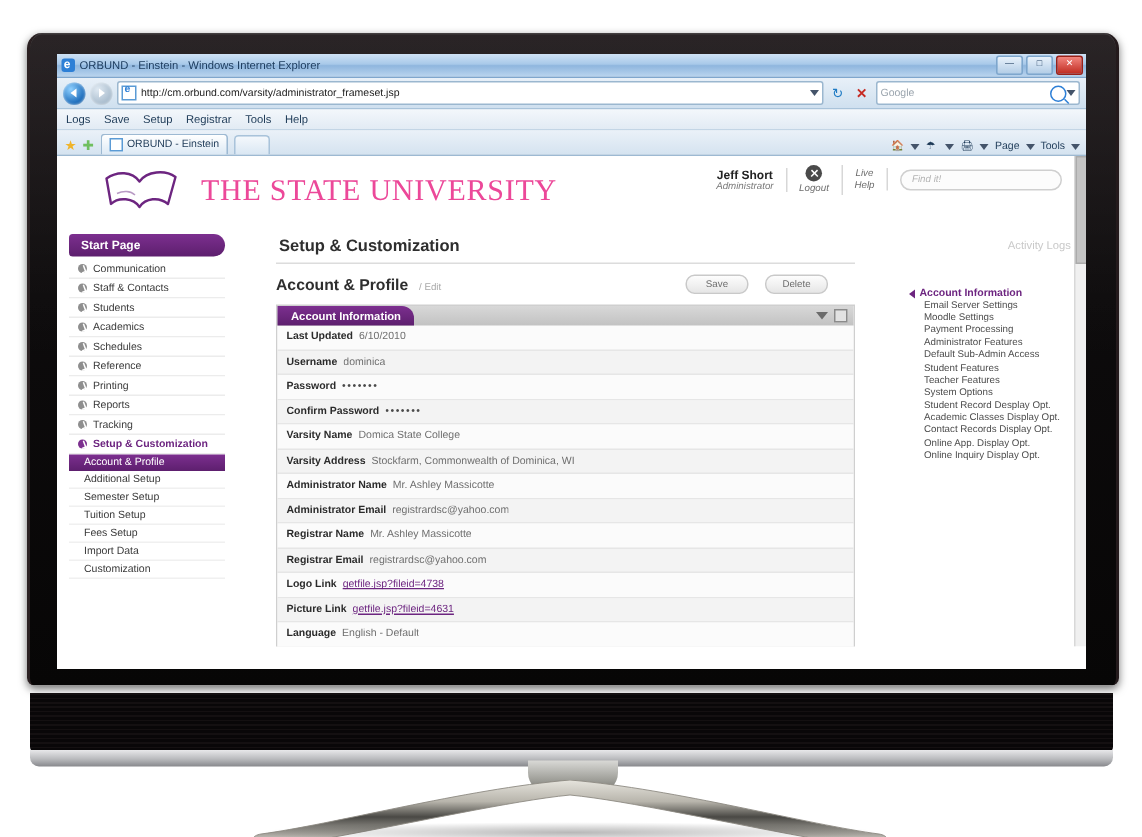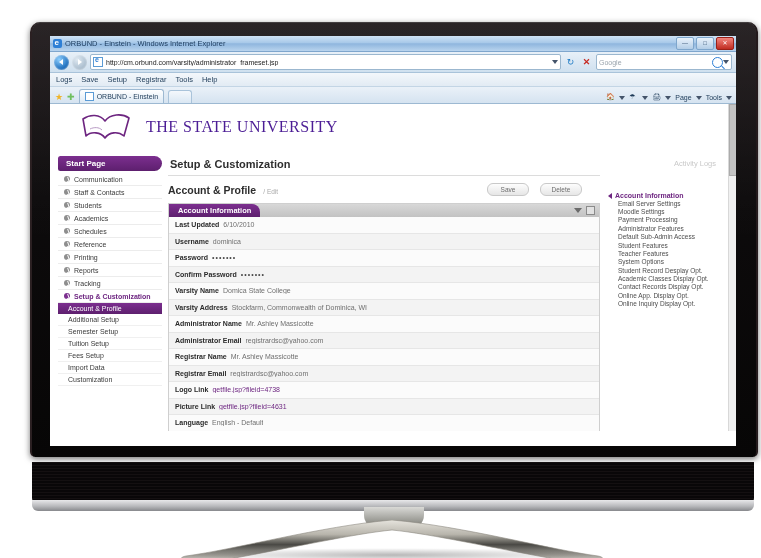--- a/index.html
+++ b/index.html
@@ -2,21 +2,21 @@
 <html><head>
 <meta charset="utf-8">
 <title>ORBUND - Einstein</title>
 <style>
   html,body{margin:0;padding:0;}
   body{
     width:761px;height:558px;overflow:hidden;background:#ffffff;
     font-family:"Liberation Sans",sans-serif;
   }
   
-  #monitor{position:absolute;left:12px;top:0;width:707px;height:558px;}
+  #monitor{position:absolute;left:0;top:0;width:707px;height:558px;}
   .bezel{
     position:absolute;left:18px;top:22px;width:724px;height:435px;
     background:linear-gradient(180deg,#1a1416 0%,#0d0b0c 40%,#070606 100%);
     border-radius:10px 10px 5px 5px;
     box-shadow:0 2px 6px rgba(0,0,0,.55), inset 0 1px 0 rgba(255,255,255,.12);
     border-left:2px solid #2b2022;border-right:2px solid #241a1c;
   }
   .bezel-sheen{
     position:absolute;left:0;top:0;width:100%;height:50%;
     background:linear-gradient(180deg,rgba(255,255,255,.07),rgba(255,255,255,0));
@@ -121,37 +121,37 @@
   .ie-cmd{position:absolute;right:4px;bottom:1px;display:flex;align-items:center;gap:4px;
     font-size:7px;color:#1d3a57;}
   .cmd-i{width:9px;height:9px;display:inline-block;}
   .cdot{width:0;height:0;border-left:3px solid transparent;border-right:3px solid transparent;
     border-top:4px solid #44546a;}
   
   .page{background:#fff;height:327px;position:relative;overflow:hidden;}
   .pg-header{height:46px;display:flex;align-items:center;padding:0 8px;background:#fff;position:relative;}
   .logo{width:52px;height:34px;flex:0 0 auto;margin-left:22px;margin-right:14px;}
   .univ-name{
-    font-family:"Liberation Serif",serif;font-size:16px;letter-spacing:.5px;color:#4c1d95;
+    font-family:"Liberation Serif",serif;font-size:20px;letter-spacing:.5px;color:#ec4899;
     white-space:nowrap;
   }
   .hdr-right{position:absolute;right:8px;top:6px;display:flex;align-items:center;gap:0;}
   .hdr-cell{padding:0 8px;text-align:center;border-right:1px solid #d7d7d7;}
   .hdr-cell:last-child{border-right:none;}
   .user-name{font-size:8px;font-weight:bold;color:#232323;white-space:nowrap;}
   .user-role{font-size:6.5px;font-style:italic;color:#7a7a7a;white-space:nowrap;}
   .ic-circle{width:11px;height:11px;border-radius:50%;background:#4a4a4a;margin:0 auto 1px;position:relative;}
   .ic-circle:before,.ic-circle:after{content:"";position:absolute;left:2.5px;top:5px;width:6px;height:1.3px;background:#fff;}
   .ic-circle:before{transform:rotate(45deg);} .ic-circle:after{transform:rotate(-45deg);}
   .hdr-lbl{font-size:6.5px;font-style:italic;color:#6d6d6d;line-height:7.5px;white-space:nowrap;}
   .find-box{
     width:92px;height:12px;border:1px solid #cfcfcf;border-radius:7px;background:#fcfcfc;
     font-size:6.5px;color:#b4b4b4;font-style:italic;display:flex;align-items:center;padding:0 7px;
   }
-  .pg-body{display:flex;height:281px;}
+  .pg-body{display:flex;height:281px;gap:28px;}
   
   .leftnav{width:104px;flex:0 0 auto;padding:6px 0 0 8px;}
   .nav-start{
     background:linear-gradient(180deg,#7c2f8f,#5d1f6e);color:#fff;font-size:8px;font-weight:bold;
     padding:3px 8px;border-radius:3px 9px 9px 3px;margin-bottom:2px;
   }
   .nav-item{
     display:flex;align-items:center;gap:4px;padding:2.5px 6px;font-size:7px;color:#3a3a3a;
     border-bottom:1px solid #ececec;background:#fff;
   }
@@ -192,21 +192,21 @@
     display:flex;align-items:center;gap:4px;height:15.5px;padding:0 6px;
     font-size:7px;border-bottom:1px solid #e6e6e6;
   }
   .row:nth-child(odd){background:#f3f3f3;}
   .row:nth-child(even){background:#fbfbfb;}
   .rl{font-weight:bold;color:#2b2b2b;white-space:nowrap;}
   .rv{color:#6f6f6f;white-space:nowrap;overflow:hidden;}
   .rv.link{color:#6d2580;text-decoration:underline;}
   .rv.dots{letter-spacing:1px;color:#4a4a4a;}
   
-  .rightcol{width:112px;flex:0 0 auto;padding:6px 16px 0 2px;}
+  .rightcol{width:112px;flex:0 0 auto;padding:6px 6px 0 2px;}
   .act-logs{font-size:7.5px;color:#c9c9c9;text-align:right;padding:3px 4px 0 0;margin-bottom:24px;}
   .ri-head{display:flex;align-items:center;gap:3px;font-size:7px;font-weight:bold;color:#6d2580;}
   .ri-arrow{width:0;height:0;border-top:3px solid transparent;border-bottom:3px solid transparent;border-right:4px solid #6d2580;}
   .ri{font-size:6.5px;color:#4d4d4d;padding:.7px 0 .7px 10px;white-space:nowrap;}
   .scrollbar{
     position:absolute;right:0;top:0;width:7px;height:100%;background:#f0f0f0;border-left:1px solid #d8d8d8;
   }
   .scroll-thumb{position:absolute;top:0;left:0;width:7px;height:70px;background:#c4c4c4;border:1px solid #ababab;}
 </style>
 </head>
@@ -280,20 +280,39 @@
     <div class="page">
 
       <div class="pg-header">
         <svg class="logo" viewBox="0 0 52 34">
           <path d="M3 9 C10 4, 20 4, 25 11 C30 4, 42 3, 49 8 L44 26 C38 21, 29 22, 25 28 C21 22, 11 21, 6 26 Z" fill="#ffffff" stroke="#6d2580" stroke-width="1.6" stroke-linejoin="round"></path>
           <path d="M25 11 L25 28" stroke="#6d2580" stroke-width="1.2" fill="none" opacity="0"></path>
           <path d="M10 19 C14 17, 19 17, 22 20" stroke="#b89ac4" stroke-width="1" fill="none"></path>
         </svg>
         <div class="univ-name">THE STATE UNIVERSITY</div>
 
+        <div class="hdr-right">
+          <div class="hdr-cell">
+            <div class="user-name">Jeff Short</div>
+            <div class="user-role">Administrator</div>
+          </div>
+          <div class="hdr-cell">
+            <div class="ic-circle"></div>
+            <div class="hdr-lbl">Logout</div>
+          </div>
+          <div class="hdr-cell">
+            <div class="hdr-lbl">Live</div>
+            <div class="hdr-lbl">Help</div>
+          </div>
+          <div class="hdr-cell">
+            <div class="find-box">
+              <span>Find it!</span>
+            </div>
+          </div>
+        </div>
       </div>
 
       <div class="pg-body">
 
         <div class="leftnav">
           <div class="nav-start">Start Page</div>
 
           <div class="nav-item">
             <span class="dot"></span>
             <span>Communication</span>

